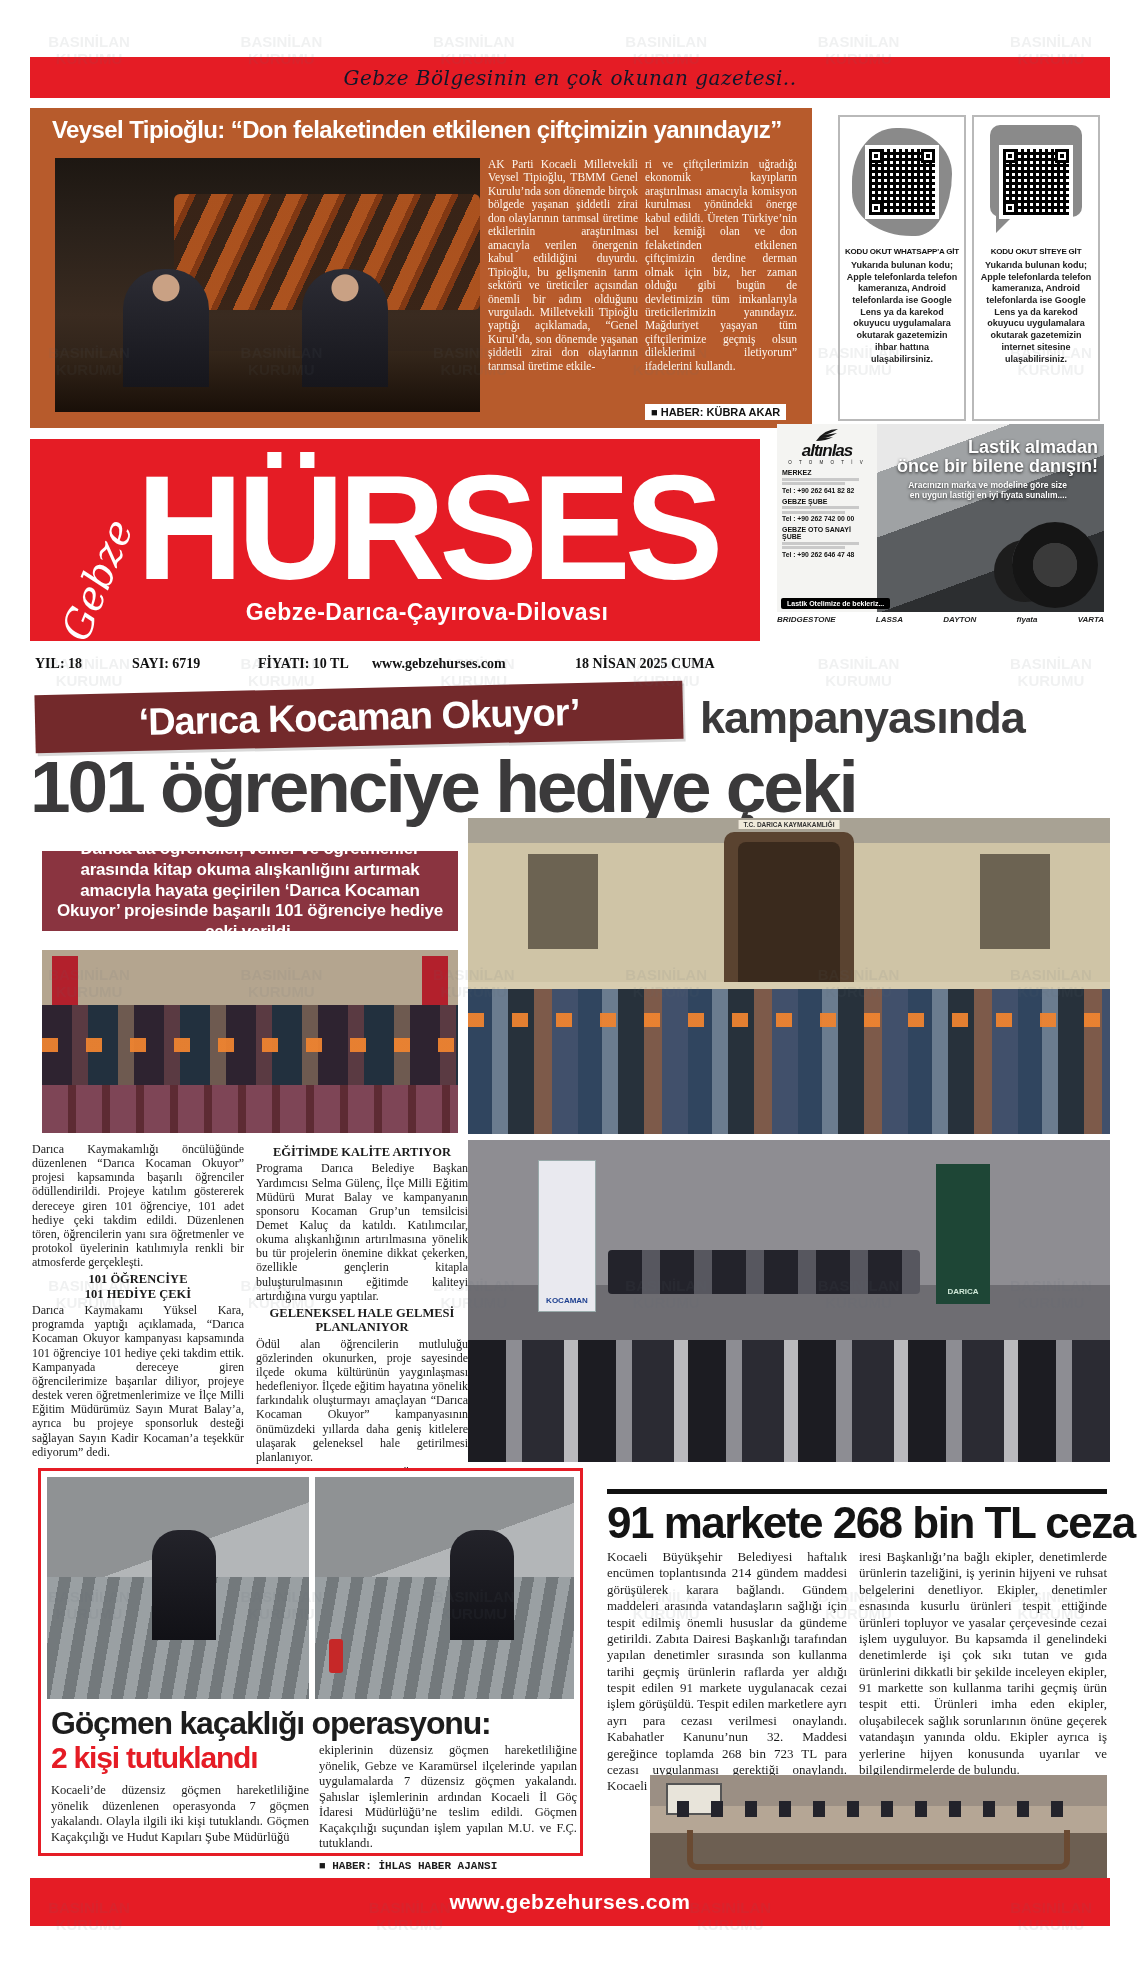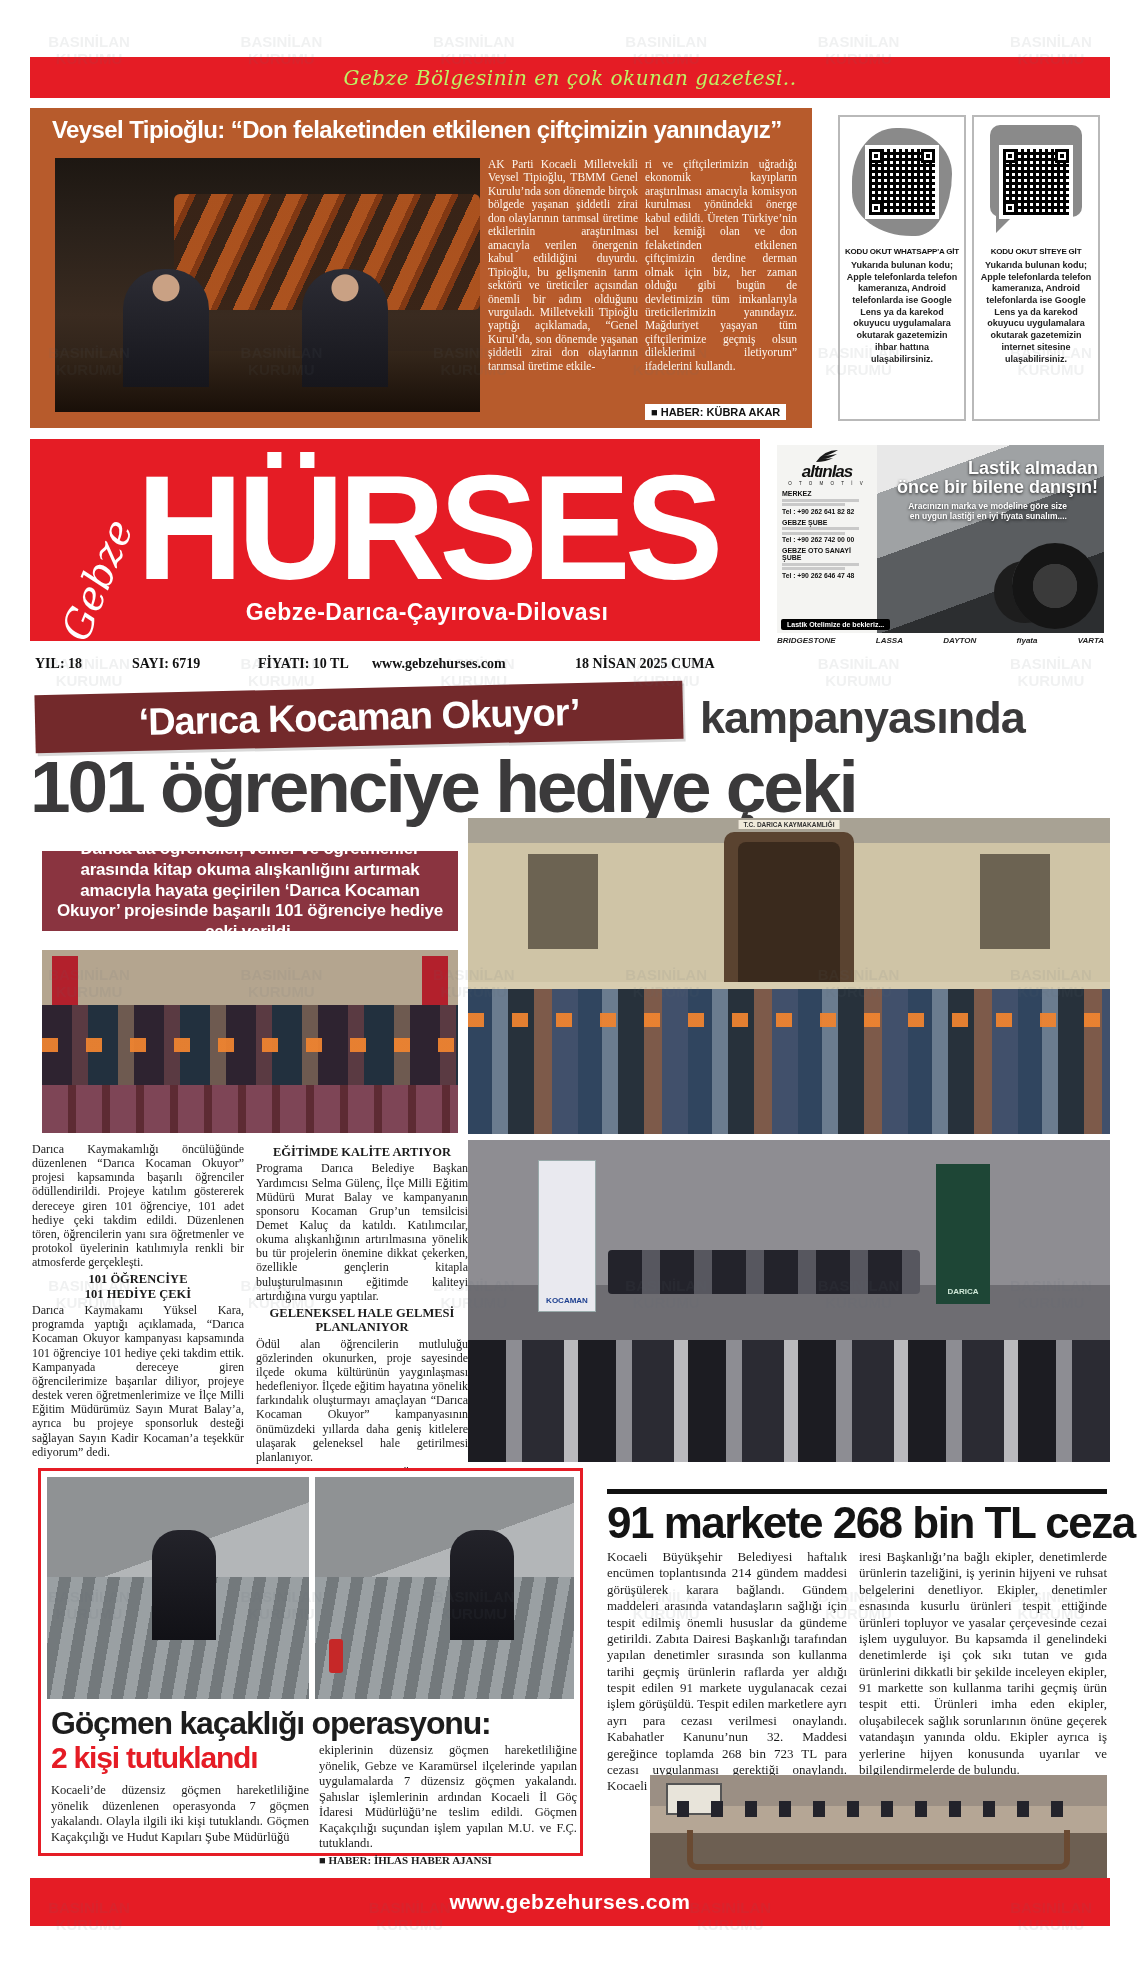--- a/index.html
+++ b/index.html
@@ -11,21 +11,21 @@
 
   
   .wm{position:absolute;inset:0;z-index:60;pointer-events:none;display:flex;flex-wrap:wrap;
       align-content:space-between;justify-content:space-between;opacity:.09;}
   .wm span{width:110px;margin:34px 34px;color:#5f6a72;font-weight:bold;font-size:15px;
       line-height:1.1;text-align:center;}
 
   
   .banner{left:30px;top:57px;width:1080px;height:41px;background:#e51c25;display:flex;
       align-items:center;justify-content:center;}
-  .tagline{color:#bef264;font-family:"DejaVu Serif",serif;font-style:italic;font-size:20px;letter-spacing:.5px;}
+  .tagline{color:#0f172a;font-family:"DejaVu Serif",serif;font-style:italic;font-size:20px;letter-spacing:.5px;}
 
   
   .topstory{left:30px;top:108px;width:782px;height:320px;background:#b75b2c;}
   .ts-h1{position:absolute;left:22px;top:8px;right:8px;color:#fff;font-size:24px;letter-spacing:-.6px;}
   .ts-photo{position:absolute;left:25px;top:50px;width:425px;height:254px;overflow:hidden;
       background:linear-gradient(180deg,#1d1712 0%,#2a211a 28%,#3a2b20 62%,#241a12 100%);}
   .ts-seats{position:absolute;right:0;top:14%;width:72%;height:46%;opacity:.9;border-radius:6px;
       background:repeating-linear-gradient(115deg,#b9571f 0 14px,#8a3a12 14px 20px,#3a2417 20px 34px);}
   .ts-desk{position:absolute;left:0;bottom:0;width:100%;height:24%;
       background:linear-gradient(180deg,#35271b,#190f08);}
@@ -61,21 +61,21 @@
   
   .mast{left:30px;top:439px;width:730px;height:202px;background:#e51c25;display:flex;
       flex-direction:column;align-items:center;justify-content:center;overflow:hidden;}
   .gebze-script{position:absolute;left:4px;top:118px;transform:rotate(-68deg);color:#fff;
       font-family:"DejaVu Serif",serif;font-style:italic;font-size:40px;}
   .mast-title{color:#fff;font-size:148px;font-weight:900;letter-spacing:-6px;line-height:.92;
       padding-left:64px;margin-top:6px;}
   .mast-sub{color:#fff;font-size:23px;font-weight:600;letter-spacing:.5px;padding-left:64px;margin-top:2px;text-align:center;}
 
   
-  .ad{left:777px;top:445px;width:327px;height:202px;background:#0f172a;overflow:hidden;}
+  .ad{left:777px;top:424px;width:327px;height:202px;background:#0f172a;overflow:hidden;}
   .ad-left{position:absolute;left:0;top:0;width:100px;height:188px;background:#f4f4f2;
       padding:4px 5px;box-sizing:border-box;color:#111;}
   .ad-wing{display:block;margin:0 auto;}
   .ad-brand{font-size:17px;font-weight:900;font-style:italic;letter-spacing:-1px;text-align:center;line-height:1;}
   .ad-brand-sub{font-size:4.5px;letter-spacing:3px;text-align:center;margin-top:1px;margin-bottom:4px;}
   .branch{margin-top:4px;}
   .branch-name{font-size:7px;font-weight:900;}
   .addr-line{height:3px;background:#c9c9c9;margin:1.5px 0;width:86%;}
   .branch-tel{font-size:6.8px;font-weight:700;}
   .ad-photo{position:absolute;left:100px;top:0;right:0;height:188px;
@@ -166,21 +166,21 @@
   .story-byline{text-align:right;font-family:"Liberation Sans",sans-serif;font-weight:900;
       font-size:11px;margin-top:3px;}
 
   
   .blbox{left:38px;top:1468px;width:545px;height:388px;border:3px solid #e51c25;background:#fff;box-sizing:border-box;}
   .bl-photos{position:absolute;left:6px;top:6px;width:533px;height:222px;display:flex;gap:6px;}
   .bl-h1{position:absolute;left:10px;top:234px;font-size:32px;letter-spacing:-1.2px;color:#1d1d1d;white-space:nowrap;}
   .bl-h2{position:absolute;left:10px;top:270px;font-size:30px;letter-spacing:-1.2px;color:#e51c25;}
   .bl-col1{position:absolute;left:10px;top:312px;width:258px;font-size:12.5px;line-height:1.24;}
   .bl-col2{position:absolute;left:278px;top:272px;width:258px;font-size:12.5px;line-height:1.24;}
-  .bl-byline{font-family:Liberation Serif, serif;font-weight:900;font-size:11px;margin-top:2px;}
+  .bl-byline{font-family:Liberation Mono, monospace;font-weight:900;font-size:11px;margin-top:8px;}
 
   
   .br-rule{left:607px;top:1489px;width:500px;height:5px;background:#111;}
   .br-h1{left:607px;top:1498px;font-size:44px;letter-spacing:-1.5px;color:#141414;white-space:nowrap;}
   .br-cols{left:607px;top:1549px;width:500px;display:flex;gap:12px;}
   .br-c1{width:240px;font-size:13px;line-height:1.26;}
   .br-c2{width:248px;font-size:13px;line-height:1.26;}
 
   
   .footer{left:30px;top:1878px;width:1080px;height:48px;background:#e51c25;display:flex;

